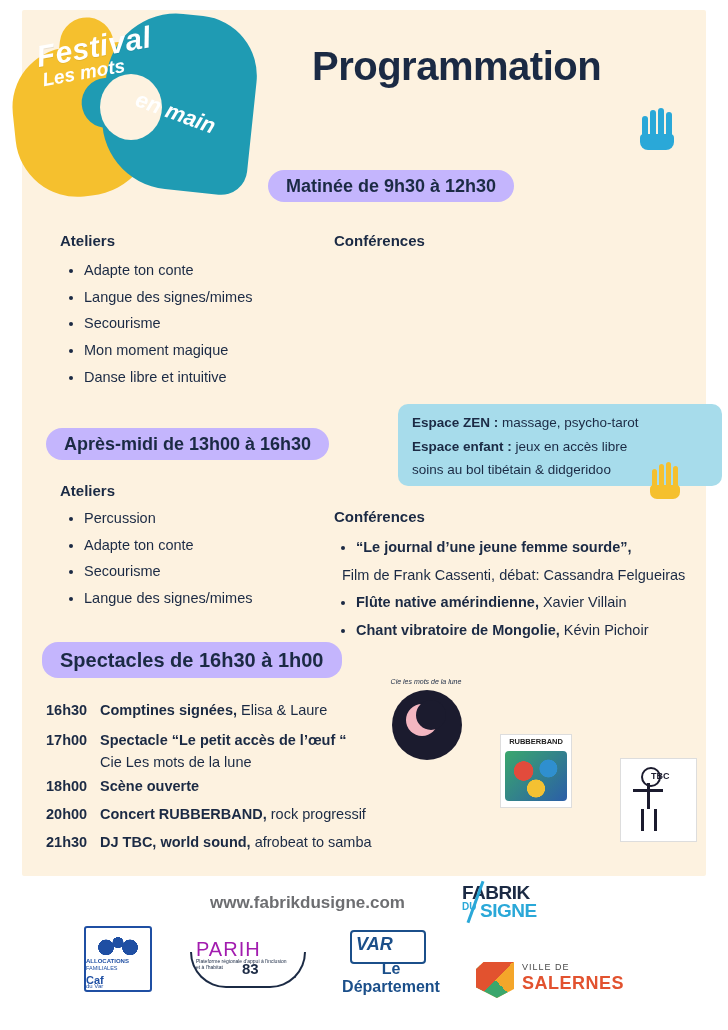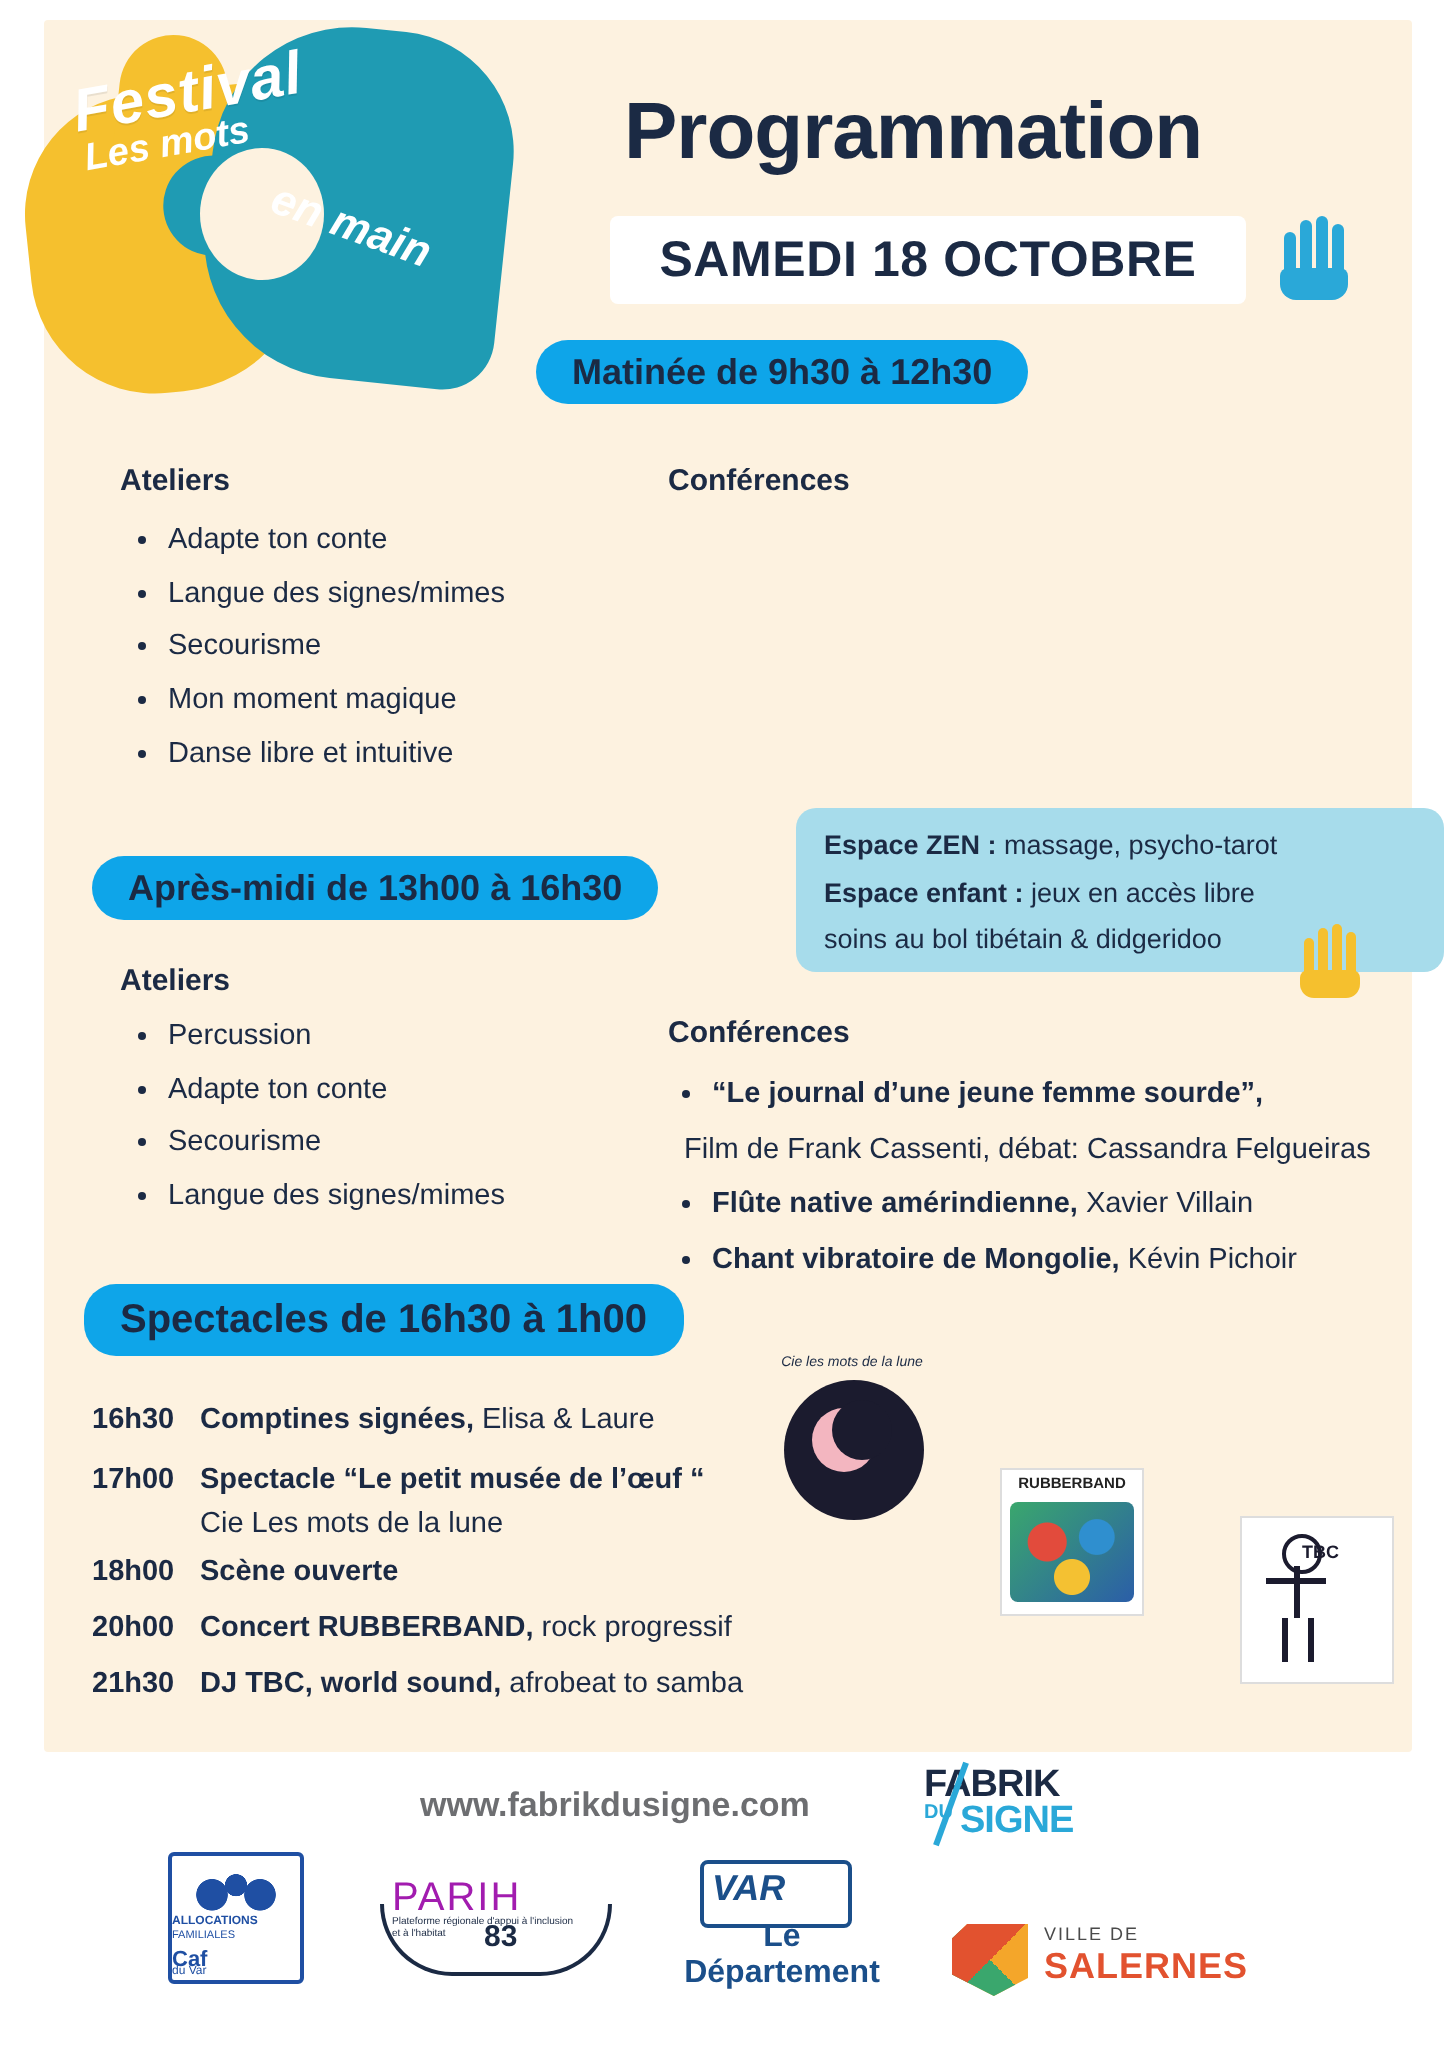--- a/index.html
+++ b/index.html
@@ -85,21 +85,21 @@
     position:absolute;left:640px;top:106px;width:40px;height:46px;
   }
   .hand-icon-blue div{
     position:absolute;background:#2aa8d8;border-radius:3px;
   }
   .hand-icon-yellow div{
     position:absolute;background:#f5c02e;border-radius:3px;
   }
   
   .pill{
-    position:absolute;background:#0ea5e9;border-radius:16px;
+    position:absolute;background:#c4b5fd;border-radius:16px;
     display:flex;align-items:center;padding:0 18px;
     font-weight:bold;color:#1b2a44;
   }
   #pill-matin{left:268px;top:170px;height:32px;font-size:18px;}
   #pill-aprem{left:46px;top:428px;height:32px;font-size:18px;}
   #pill-spect{left:42px;top:642px;height:36px;font-size:20px;}
   
   .col-head{
     position:absolute;font-size:15px;font-weight:bold;color:#1b2a44;
   }
@@ -265,23 +265,20 @@
     <div class="hand-teal"></div>
     <div class="cream-hole"></div>
     <div class="logo-txt">
       <div class="logo-festival">Festival</div>
       <div class="logo-lesmots">Les mots</div>
       <div class="logo-enmain">en main</div>
     </div>
   </div>
 
   <div class="title">Programmation</div>
-  <div class="date-box">
-    <span>SAMEDI 18 OCTOBRE</span>
-  </div>
   <div class="hand-icon-blue">
     <div style="left:2px;top:10px;width:6px;height:22px;"></div>
     <div style="left:10px;top:4px;width:6px;height:28px;"></div>
     <div style="left:18px;top:2px;width:6px;height:30px;"></div>
     <div style="left:26px;top:6px;width:6px;height:26px;"></div>
     <div style="left:0px;top:28px;width:34px;height:16px;border-radius:4px 4px 8px 8px;"></div>
   </div>
 
   <div class="pill" id="pill-matin">Matinée de 9h30 à 12h30</div>
 
@@ -339,21 +336,21 @@
 
   <div class="pill" id="pill-spect">Spectacles de 16h30 à 1h00</div>
 
   <div class="spect-time" style="left:46px;top:702px;text-align:center;">16h30</div>
   <div class="spect-row" style="left:100px;top:702px;">
     <span class="b">Comptines signées,</span><span> Elisa &amp; Laure</span>
   </div>
 
   <div class="spect-time" style="left:46px;top:732px;">17h00</div>
   <div class="spect-row" style="left:100px;top:732px;">
-    <span class="b">Spectacle  “Le petit musée de l’œuf “</span>
+    <span class="b">Spectacle  “Le petit accès de l’œuf “</span>
   </div>
   <div class="spect-row" style="left:100px;top:754px;">Cie Les mots de la lune</div>
 
   <div class="spect-time" style="left:46px;top:778px;">18h00</div>
   <div class="spect-row" style="left:100px;top:778px;">
     <span class="b">Scène ouverte</span>
   </div>
 
   <div class="spect-time" style="left:46px;top:806px;">20h00</div>
   <div class="spect-row" style="left:100px;top:806px;">

